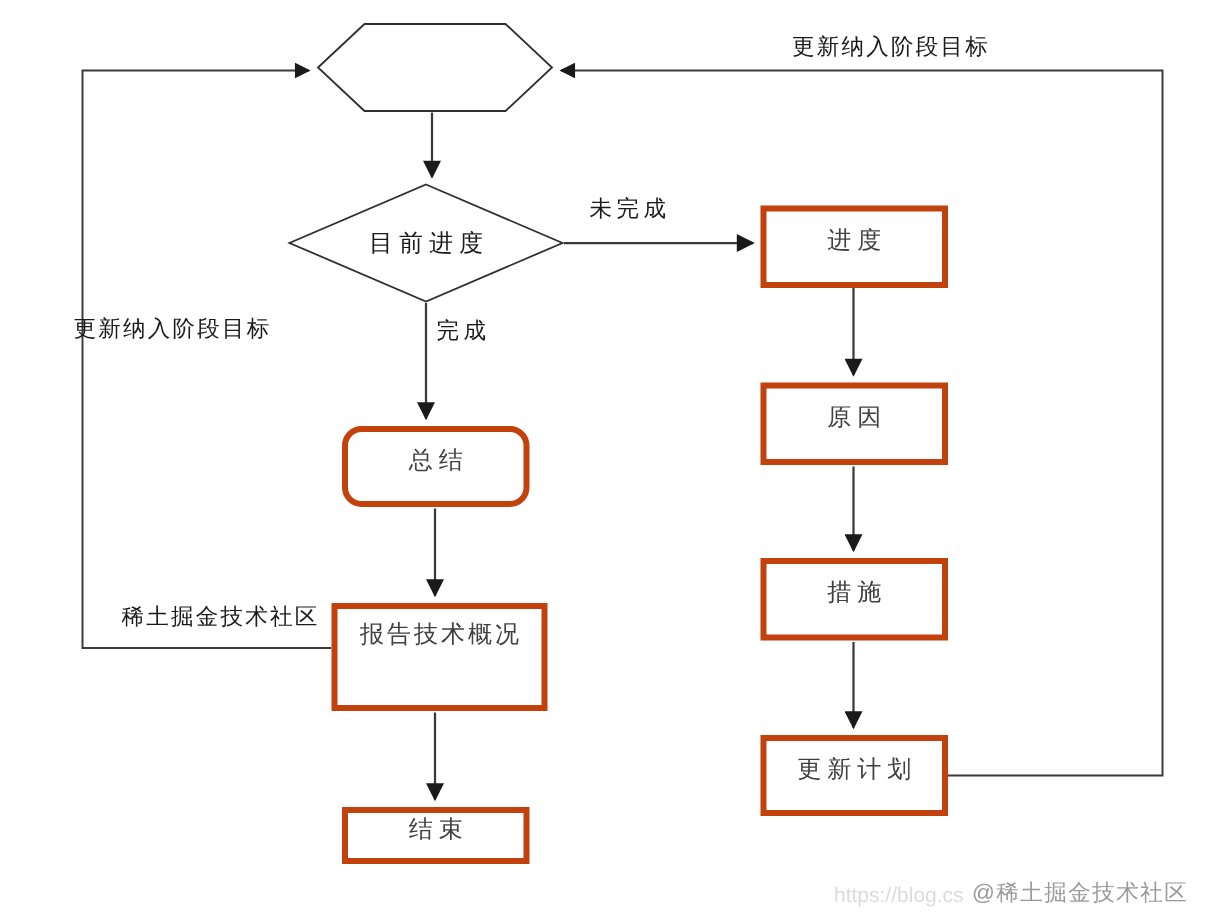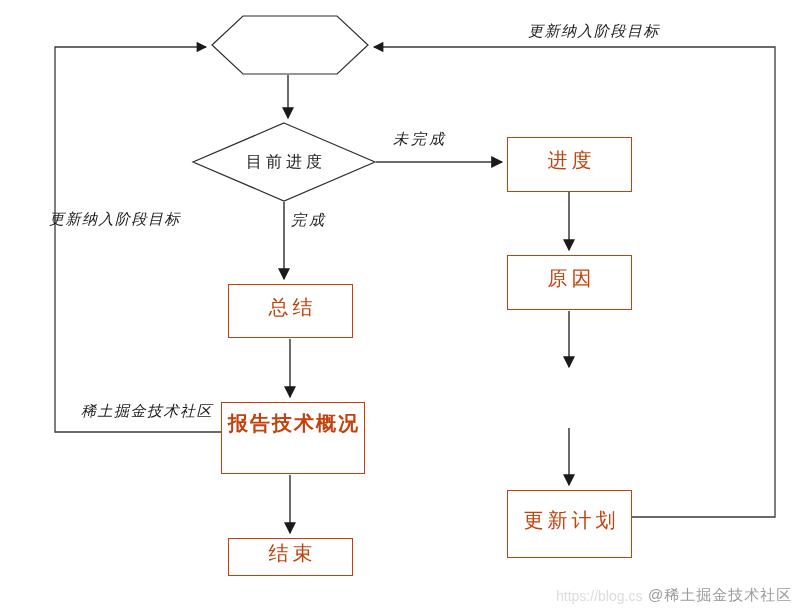--- a/index.html
+++ b/index.html
@@ -18,59 +18,58 @@
   }
   .connector-layer {
     position: absolute;
     left: 0;
     top: 0;
     width: 812px;
     height: 614px;
   }
   .node {
     position: absolute;
-    border: 1px solid #c2410c;
+    border: 4px solid #c2410c;
     background: #ffffff;
     box-sizing: border-box;
     display: flex;
     align-items: center;
     justify-content: center;
-    font-size: 20px;
+    font-size: 16px;
     letter-spacing: 4px;
     text-indent: 4px;
-    color: #c2410c;
+    color: #404040;
     padding-bottom: 8px;
   }
   .shape-label {
     position: absolute;
     display: flex;
     align-items: center;
     justify-content: center;
     font-size: 16px;
     letter-spacing: 4px;
     text-indent: 4px;
     color: #1a1a1a;
     pointer-events: none;
   }
   .node-progress    { left: 507px; top: 137px; width: 125px; height: 55px; }
   .node-reason      { left: 507px; top: 255px; width: 125px; height: 55px; }
   .node-measures    { left: 507px; top: 372px; width: 125px; height: 55px; }
-  .node-update-plan { left: 507px; top: 490px; width: 125px; height: 68px; }
-  .node-summary     { left: 228px; top: 284px; width: 125px; height: 54px; }
-  .node-report      { left: 221px; top: 402px; width: 144px; height: 72px; padding-bottom: 30px; letter-spacing: 2px; text-indent: 2px; font-weight: bold; }
+  .node-update-plan { left: 507px; top: 490px; width: 125px; height: 54px; }
+  .node-summary     { left: 228px; top: 284px; width: 125px; height: 54px; border-radius: 13px; }
+  .node-report      { left: 221px; top: 402px; width: 144px; height: 72px; padding-bottom: 30px; letter-spacing: 2px; text-indent: 2px; }
   .node-end         { left: 228px; top: 538px; width: 125px; height: 38px; }
   .label-stage-goal       { left: 212px; top: 16px;  width: 156px; height: 58px; }
   .label-current-progress { left: 193px; top: 123px; width: 182px; height: 78px; }
   .edge-label {
     position: absolute;
     font-size: 15px;
     letter-spacing: 1.5px;
     white-space: nowrap;
     color: #1a1a1a;
-    font-style: italic;
   }
   .lbl-not-done     { left: 393px; top: 130px; letter-spacing: 3px; }
   .lbl-done         { left: 291px; top: 211px; letter-spacing: 3px; }
   .lbl-update-right { left: 528px; top: 22px; }
   .lbl-update-left  { left: 49px;  top: 210px; }
   .lbl-dept         { left: 81px;  top: 402px; }
   .watermark-url {
     position: absolute;
     left: 556px;
     top: 588px;
@@ -113,20 +112,21 @@
     <path d="M290 475 L290 533" fill="none" stroke="#3a3a3a" stroke-width="1.5" marker-end="url(#arrow)"></path>
 
     <polygon points="212,45 243,16 337,16 368,45 337,74 243,74" fill="#ffffff" stroke="#2f2f2f" stroke-width="1.2"></polygon>
     <polygon points="284,123 375,162 284,201 193,162" fill="#ffffff" stroke="#2f2f2f" stroke-width="1.2"></polygon>
   </svg>
 
   <div class="shape-label label-current-progress">目前进度</div>
 
   <div class="node node-progress">进度</div>
   <div class="node node-reason">原因</div>
+  <div class="node node-measures">措施</div>
   <div class="node node-update-plan">更新计划</div>
   <div class="node node-summary">总结</div>
   <div class="node node-report">报告技术概况</div>
   <div class="node node-end">结束</div>
 
   <div class="edge-label lbl-not-done">未完成</div>
   <div class="edge-label lbl-done">完成</div>
   <div class="edge-label lbl-update-right">更新纳入阶段目标</div>
   <div class="edge-label lbl-update-left">更新纳入阶段目标</div>
   <div class="edge-label lbl-dept">稀土掘金技术社区</div>

